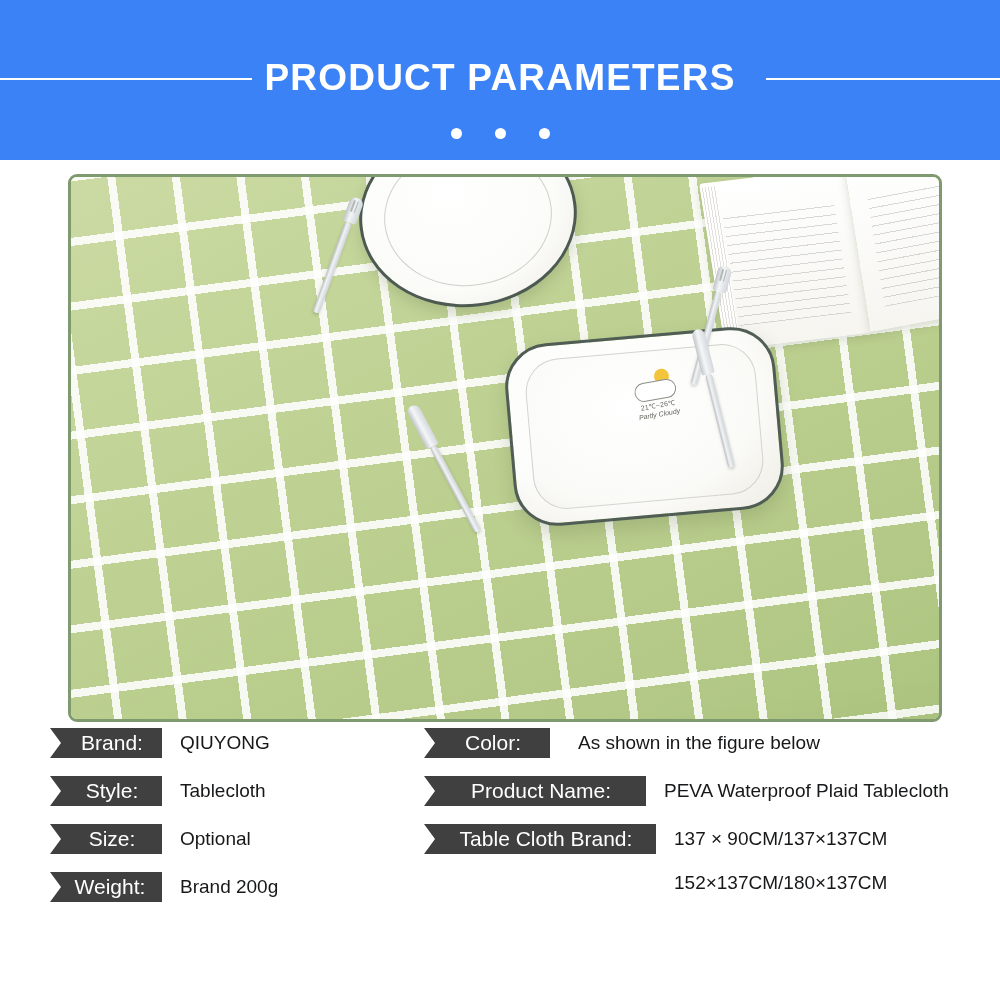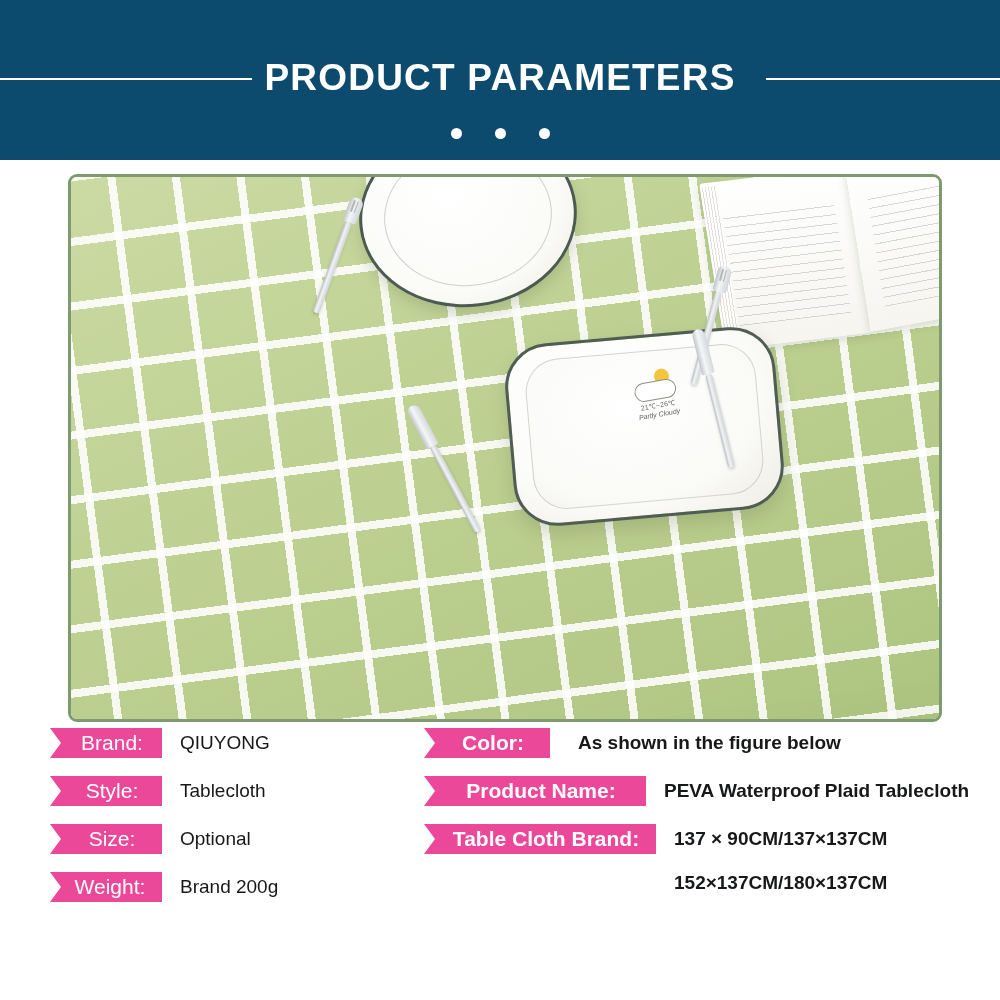--- a/index.html
+++ b/index.html
@@ -14,21 +14,21 @@
     font-family: "Liberation Sans", sans-serif;
     position: relative;
   }
 
   
   .header-banner {
     position: absolute;
     left: 0; top: 0;
     width: 1000px;
     height: 160px;
-    background: #0c4a6e;
+    background: #3b82f6;
   }
   .header-rule {
     position: absolute;
     top: 78px;
     height: 2px;
     background: #ffffff;
   }
   .header-rule.left  { left: 0;   width: 252px; }
   .header-rule.right { left: 766px; width: 234px; }
 
@@ -308,36 +308,36 @@
 
   
   .params {
     position: absolute;
     left: 0; top: 728px;
     width: 1000px;
     height: 272px;
   }
   .param-col { position: absolute; top: 0; }
   .param-col.left  { left: 50px;  }
-  .param-col.right { left: 424px; font-weight: bold; }
+  .param-col.right { left: 424px; }
 
   .param-row {
     position: relative;
     height: 48px;
     display: flex;
     align-items: flex-start;
   }
 
   .tag {
     position: relative;
     height: 30px;
     display: flex;
     align-items: center;
     justify-content: center;
-    background: #ec4899;
+    background: #404040;
     color: #ffffff;
     font-size: 21px;
     line-height: 30px;
     white-space: nowrap;
     padding: 0 10px 0 22px;
     box-sizing: border-box;
     clip-path: polygon(0 0, 100% 0, 100% 100%, 0 100%, 11px 50%);
   }
   .tag.w-sm  { width: 112px; }
   .tag.w-md  { width: 126px; }

